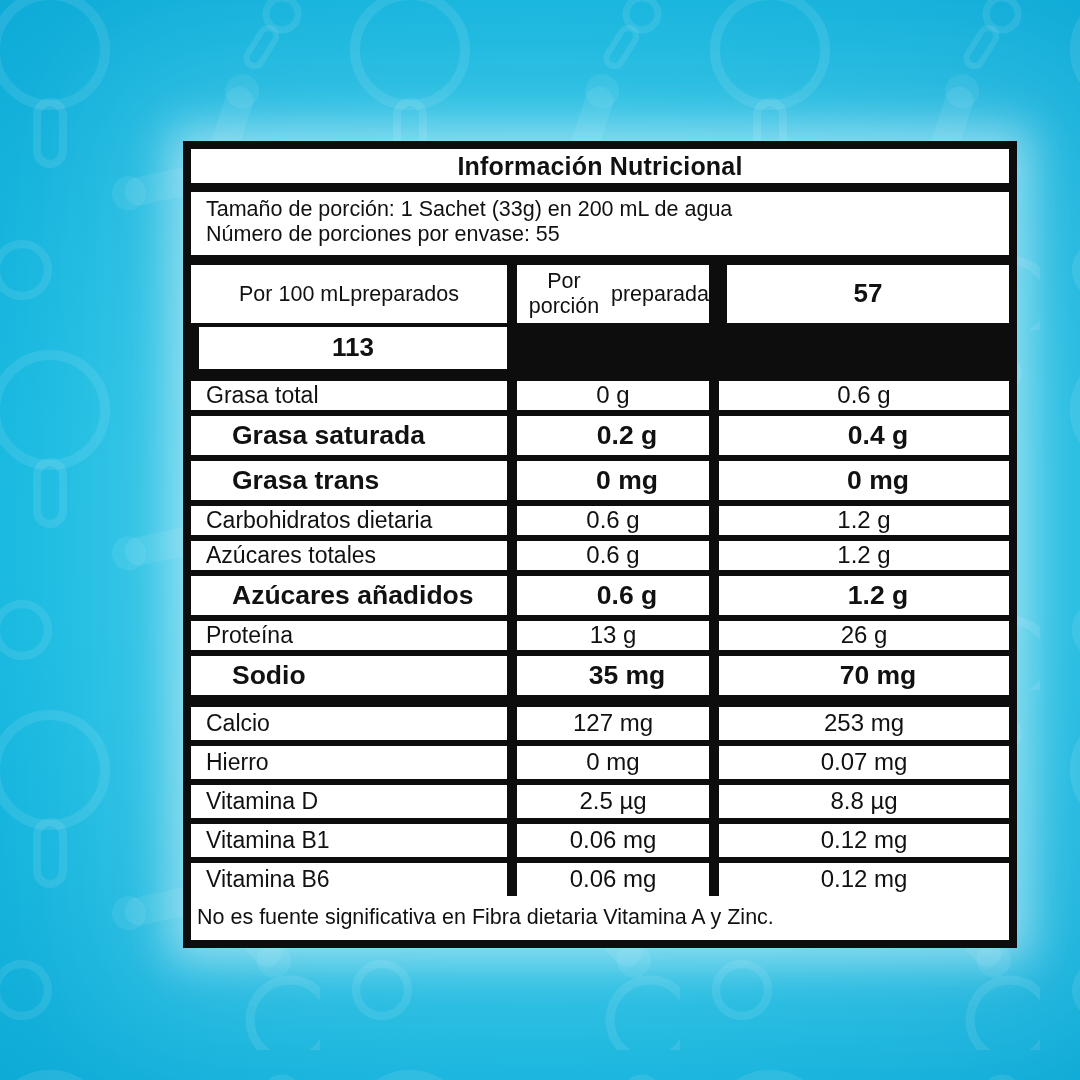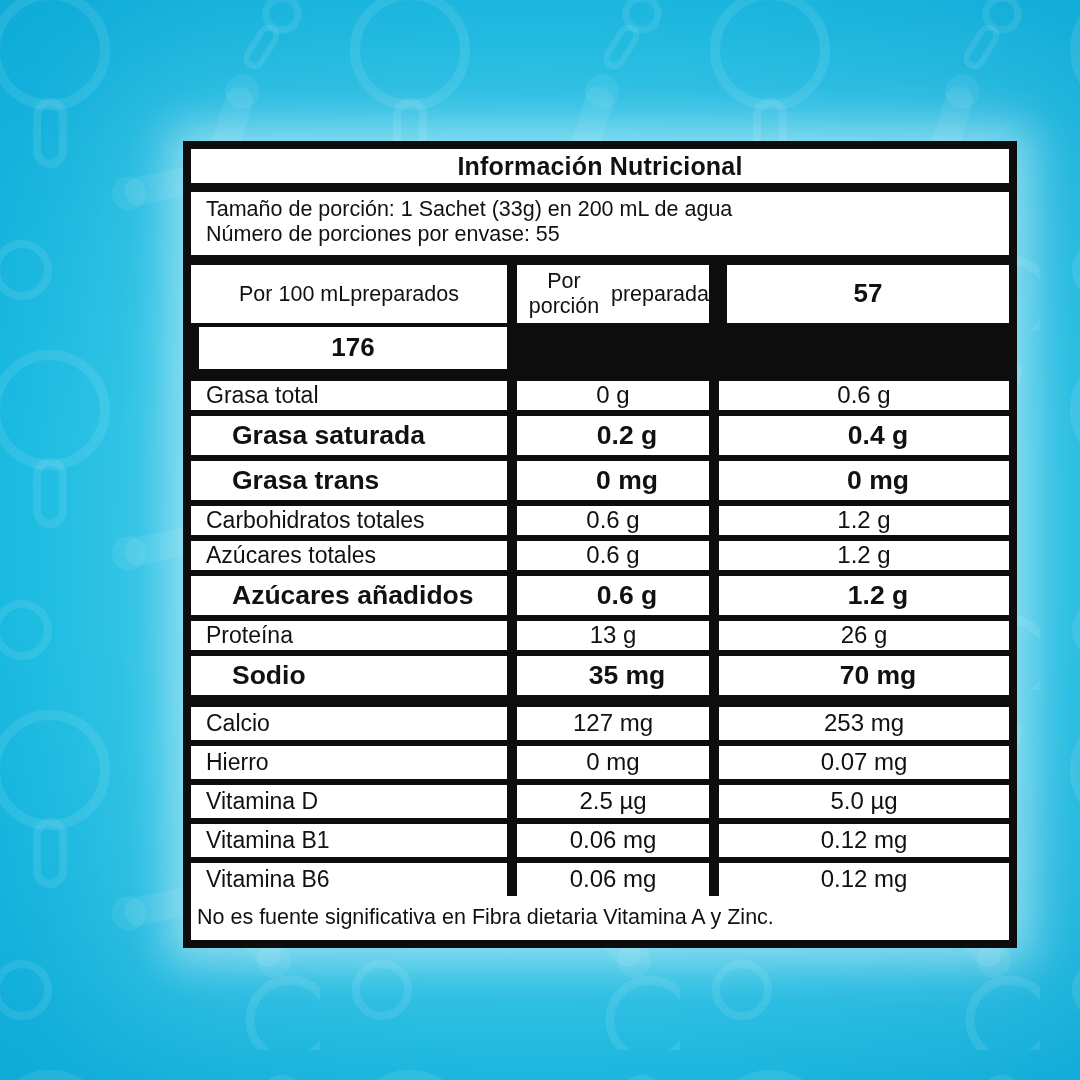--- a/index.html
+++ b/index.html
@@ -169,42 +169,42 @@
   <div class="grid3 cal-grid">
     <div class="box cal-header-cell">
       <span>Por 100 mL</span>
       <span>preparados</span>
     </div>
     <div class="box cal-header-cell">
       <span>Por porción</span>
       <span>preparada</span>
     </div>
     <div class="box cal-value-cell">57</div>
-    <div class="box cal-value-cell">176</div>
+    <div class="box cal-value-cell">113</div>
   </div>
 
   <div class="rows-block">
 
   <div class="grid3 nrow">
         <div class="cell label-cell">Grasa total</div>
         <div class="cell val-cell">0 g</div>
         <div class="cell val-cell">0.6 g</div>
       </div>
       <div class="grid3 nrow bold">
         <div class="cell label-cell">Grasa saturada</div>
         <div class="cell val-cell">0.2 g</div>
         <div class="cell val-cell">0.4 g</div>
       </div>
       <div class="grid3 nrow bold">
         <div class="cell label-cell">Grasa trans</div>
         <div class="cell val-cell">0 mg</div>
         <div class="cell val-cell">0 mg</div>
       </div>
       <div class="grid3 nrow">
-        <div class="cell label-cell">Carbohidratos totales</div>
+        <div class="cell label-cell">Carbohidratos dietaria</div>
         <div class="cell val-cell">0.6 g</div>
         <div class="cell val-cell">1.2 g</div>
       </div>
       <div class="grid3 nrow">
         <div class="cell label-cell">Azúcares totales</div>
         <div class="cell val-cell">0.6 g</div>
         <div class="cell val-cell">1.2 g</div>
       </div>
       <div class="grid3 nrow bold">
         <div class="cell label-cell">Azúcares añadidos</div>
@@ -231,21 +231,21 @@
         <div class="cell val-cell">253 mg</div>
       </div>
       <div class="grid3 nrow">
         <div class="cell label-cell">Hierro</div>
         <div class="cell val-cell">0 mg</div>
         <div class="cell val-cell">0.07 mg</div>
       </div>
       <div class="grid3 nrow">
         <div class="cell label-cell">Vitamina D</div>
         <div class="cell val-cell">2.5  µg</div>
-        <div class="cell val-cell">5.0  µg</div>
+        <div class="cell val-cell">8.8  µg</div>
       </div>
       <div class="grid3 nrow">
         <div class="cell label-cell">Vitamina B1</div>
         <div class="cell val-cell">0.06 mg</div>
         <div class="cell val-cell">0.12 mg</div>
       </div>
       <div class="grid3 nrow">
         <div class="cell label-cell">Vitamina B6</div>
         <div class="cell val-cell">0.06 mg</div>
         <div class="cell val-cell">0.12 mg</div>

